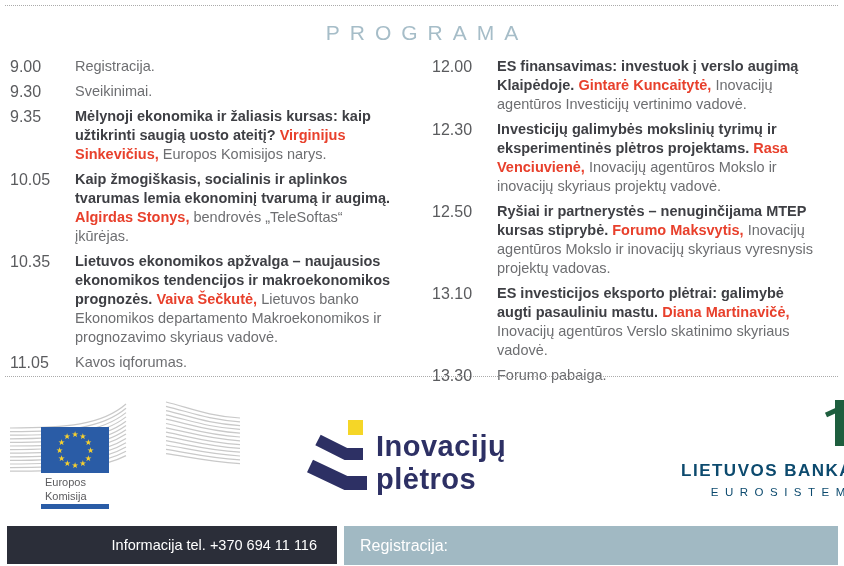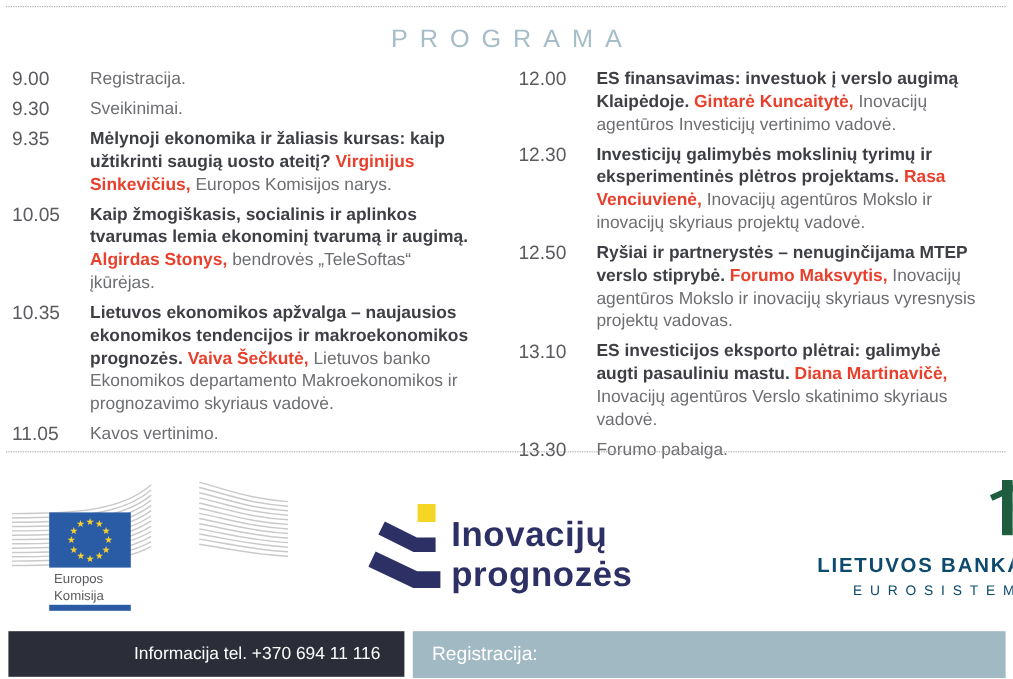--- a/index.html
+++ b/index.html
@@ -68,35 +68,35 @@
       <div class="row">
         <div class="time">10.05</div>
         <div class="desc"><span class="seg-bold">Kaip žmogiškasis, socialinis ir aplinkos tvarumas lemia ekonominį tvarumą ir augimą. </span><span class="seg-red">Algirdas Stonys, </span><span class="seg-plain">bendrovės „TeleSoftas“ įkūrėjas.</span></div>
       </div>
       <div class="row">
         <div class="time">10.35</div>
         <div class="desc"><span class="seg-bold">Lietuvos ekonomikos apžvalga – naujausios ekonomikos tendencijos ir makroekonomikos prognozės. </span><span class="seg-red">Vaiva Šečkutė, </span><span class="seg-plain">Lietuvos banko Ekonomikos departamento Makroekonomikos ir prognozavimo skyriaus vadovė.</span></div>
       </div>
       <div class="row">
         <div class="time">11.05</div>
-        <div class="desc"><span class="seg-plain">Kavos vertinimo.</span></div>
+        <div class="desc"><span class="seg-plain">Kavos iqforumas.</span></div>
       </div>
     </div>
   <div class="col col-right">
       <div class="row">
         <div class="time">12.00</div>
         <div class="desc"><span class="seg-bold">ES finansavimas: investuok į verslo augimą Klaipėdoje. </span><span class="seg-red">Gintarė Kuncaitytė, </span><span class="seg-plain">Inovacijų agentūros Investicijų vertinimo vadovė.</span></div>
       </div>
       <div class="row">
         <div class="time">12.30</div>
         <div class="desc"><span class="seg-bold">Investicijų galimybės mokslinių tyrimų ir eksperimentinės plėtros projektams. </span><span class="seg-red">Rasa Venciuvienė, </span><span class="seg-plain">Inovacijų agentūros Mokslo ir inovacijų skyriaus projektų vadovė.</span></div>
       </div>
       <div class="row">
         <div class="time">12.50</div>
-        <div class="desc"><span class="seg-bold">Ryšiai ir partnerystės – nenuginčijama MTEP verslo stiprybė. </span><span class="seg-red">Forumo Maksvytis, </span><span class="seg-plain">Inovacijų agentūros Mokslo ir inovacijų skyriaus vyresnysis projektų vadovas.</span></div>
+        <div class="desc"><span class="seg-bold">Ryšiai ir partnerystės – nenuginčijama MTEP kursas stiprybė. </span><span class="seg-red">Forumo Maksvytis, </span><span class="seg-plain">Inovacijų agentūros Mokslo ir inovacijų skyriaus vyresnysis projektų vadovas.</span></div>
       </div>
       <div class="row">
         <div class="time">13.10</div>
         <div class="desc"><span class="seg-bold">ES investicijos eksporto plėtrai: galimybė augti pasauliniu mastu. </span><span class="seg-red">Diana Martinavičė, </span><span class="seg-plain">Inovacijų agentūros Verslo skatinimo skyriaus vadovė.</span></div>
       </div>
       <div class="row">
         <div class="time">13.30</div>
         <div class="desc"><span class="seg-plain">Forumo pabaiga.</span></div>
       </div>
     </div>
@@ -157,21 +157,21 @@
   </div>
 
   <div class="ia-logo">
     <svg width="70" height="95" viewBox="0 0 70 95">
       <rect x="48" y="18" width="15" height="15" fill="#f5d627"></rect>
       <path d="M18,38 L46,52 H63" stroke="#2d3064" stroke-width="12" fill="none"></path>
       <path d="M10,64 L46,81 H67" stroke="#2d3064" stroke-width="14" fill="none"></path>
     </svg>
     <div class="ia-text">
       <div>Inovacijų</div>
-      <div>prognozės</div>
+      <div>plėtros</div>
     </div>
   </div>
 
   <div class="lb-logo">
     <svg width="46" height="48" viewBox="0 0 46 48">
       <rect x="15" y="1" width="9" height="46" fill="#1e5e3e"></rect>
       <path d="M6,16 L28,6" stroke="#1e5e3e" stroke-width="5" fill="none"></path>
       <path d="M24,6 h5 a9,9 0 0 1 0,18 h-5" stroke="#1e5e3e" stroke-width="7" fill="none"></path>
       <path d="M24,23 h7 a11.5,11.5 0 0 1 0,22 h-7" stroke="#1e5e3e" stroke-width="7.5" fill="none"></path>
     </svg>

